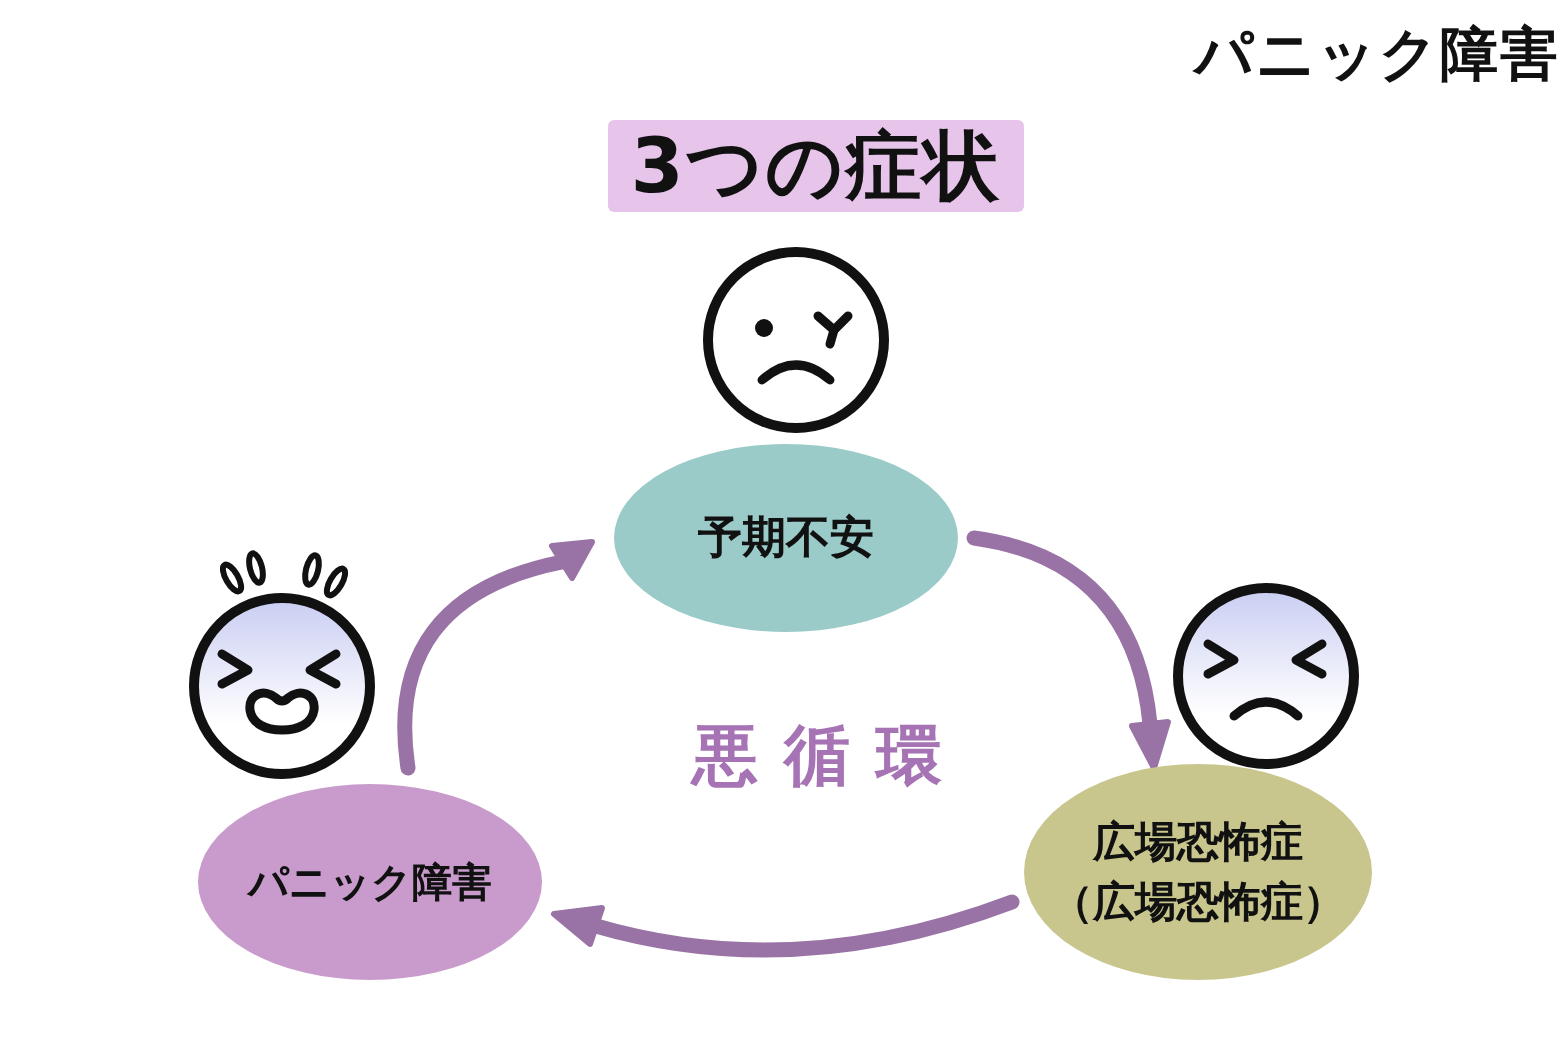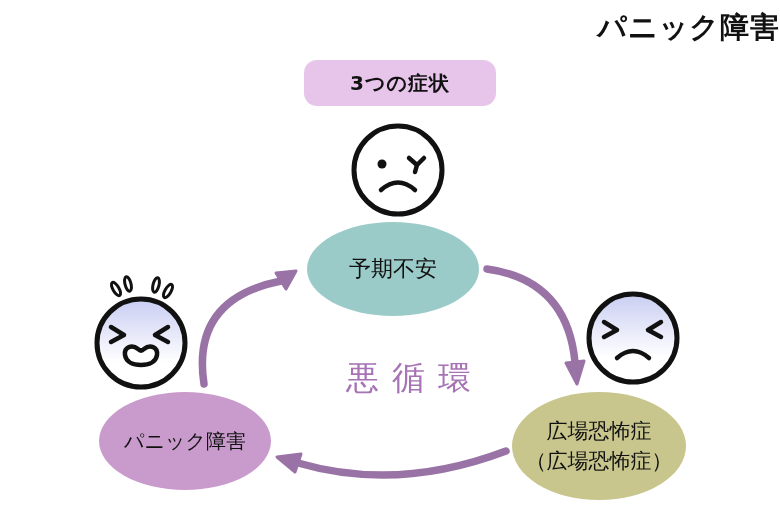--- a/index.html
+++ b/index.html
@@ -5,36 +5,36 @@
   html,body{margin:0;padding:0;background:#ffffff;}
   .canvas{
     position:relative;width:780px;height:520px;margin:0 auto;background:#ffffff;
     font-family:"DejaVu Sans","Liberation Sans",sans-serif;overflow:hidden;
   }
   .page-title{
     position:absolute;left:0;top:8px;width:100%;text-align:right;
     font-size:29px;font-weight:bold;color:var(--ink);letter-spacing:1px;
   }
   .subtitle-badge{
-    position:absolute;left:304px;top:60px;width:192px;height:46px;
-    background:var(--subtitle-bg);border-radius:13px;
+    position:absolute;left:304px;top:60px;width:208px;height:46px;
+    background:var(--subtitle-bg);border-radius:3px;
     display:flex;align-items:center;justify-content:center;
-    font-size:20px;font-weight:bold;color:var(--ink);letter-spacing:1px;
+    font-size:38px;font-weight:bold;color:var(--ink);letter-spacing:1px;
   }
   .node{
     position:absolute;border-radius:50%;
     display:flex;flex-direction:column;align-items:center;justify-content:center;
-    color:var(--ink);font-weight:normal;text-align:center;
+    color:var(--ink);font-weight:bold;text-align:center;
   }
   .node-top{left:307px;top:222px;width:172px;height:94px;background:var(--node-top);font-size:22px;}
   .node-left{left:99px;top:392px;width:172px;height:98px;background:var(--node-left);font-size:20px;}
-  .node-right{left:512px;top:392px;width:174px;height:108px;background:var(--node-right);font-size:21px;line-height:1.45;}
+  .node-right{left:512px;top:382px;width:174px;height:108px;background:var(--node-right);font-size:21px;line-height:1.45;}
   .center-label{
     position:absolute;left:308px;top:356px;width:190px;text-align:center;padding-left:12px;
-    font-size:33px;font-weight:normal;letter-spacing:13px;color:var(--center-text);
+    font-size:33px;font-weight:bold;letter-spacing:13px;color:var(--center-text);
   }
   .face{position:absolute;}
   .face-top{left:346px;top:118px;width:104px;height:104px;}
   .face-left{left:89px;top:275px;width:104px;height:120px;}
   .face-right{left:581px;top:286px;width:104px;height:104px;}
   .face .outline{fill:#ffffff;stroke:var(--ink);stroke-width:5;}
   .face .tinted{fill:url(#faceGrad);stroke:var(--ink);stroke-width:5;}
   .face .stroke{fill:none;stroke:var(--ink);stroke-width:4.5;stroke-linecap:round;stroke-linejoin:round;}
   .face .fillmark{fill:var(--ink);}
   .face .sweat{fill:#ffffff;stroke:var(--ink);stroke-width:3;}

